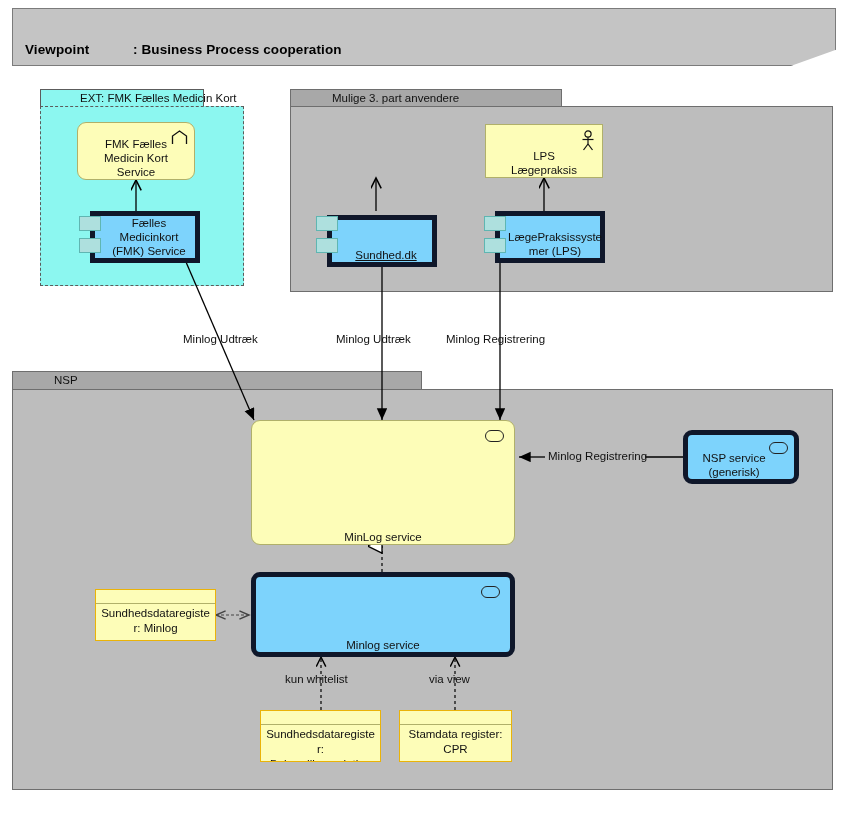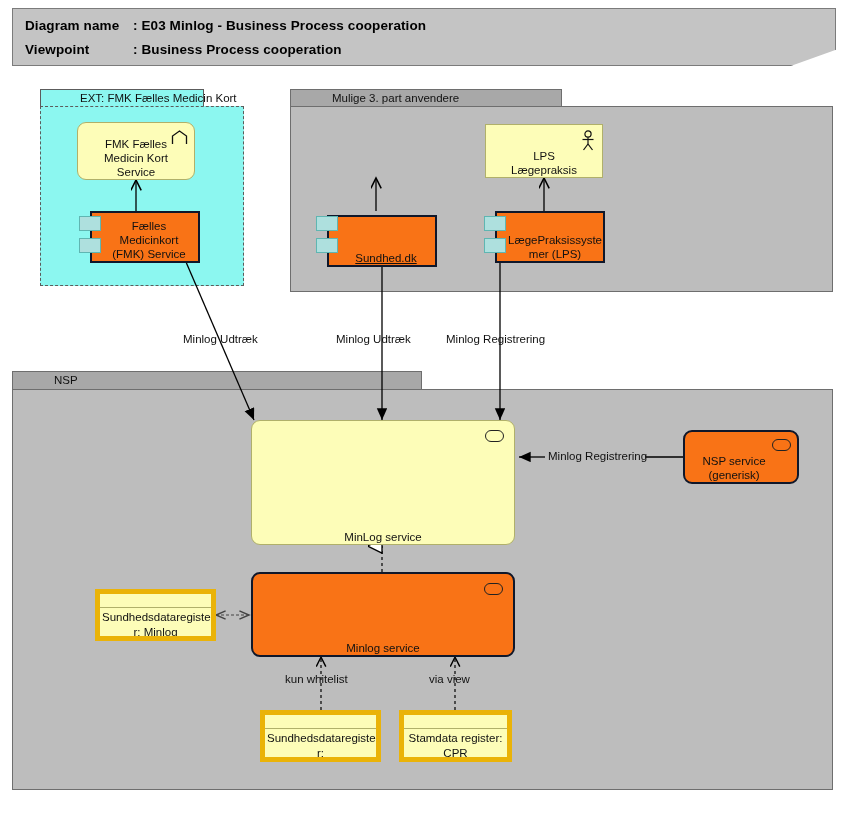--- a/index.html
+++ b/index.html
@@ -116,22 +116,22 @@
     color: #111111;
     padding-top: 6px;
   }
   .node .label { display: block; width: 100%; padding: 0 14px; }
 
   .node-yellow {
     background: #fdfdb8;
     border: 1px solid #b0b06a;
   }
   .node-cyan {
-    background: #f97316;
-    border: 2px solid #0f172a;
+    background: #7dd3fc;
+    border: 5px solid #0f172a;
   }
   .rounded { border-radius: 9px; }
 
   
   .svc-icon {
     position: absolute;
     width: 17px; height: 10px;
     border: 1.4px solid #222;
     border-radius: 6px;
     background: transparent;
@@ -147,21 +147,21 @@
   .port {
     position: absolute;
     width: 22px; height: 15px;
     background: #aee0de;
     border: 1px solid #5fb6b2;
   }
 
   
   .note-box {
     background: #fdfdb8;
-    border: 5px solid #eab308;
+    border: 1px solid #eab308;
     overflow: hidden;
   }
   .note-head {
     height: 13px;
     border-bottom: 1px solid #b0b06a;
     background: #fdfdb8;
   }
   .note-text {
     font-size: 11.5px;
     line-height: 15px;
@@ -186,21 +186,20 @@
     height: 813px;
     pointer-events: none;
   }
 </style>
 </head>
 <body>
 
 <div id="canvas">
 
   <div class="abs title-box">
-    <div class="title-line l1"><span class="title-key k1">Diagram name</span><span>: </span><span>E03 Minlog - Business Process cooperation</span></div>
     <div class="title-line l2"><span class="title-key k2">Viewpoint</span><span>: </span><span>Business Process cooperation</span></div>
   </div>
 
   <div class="abs grp-ext-tab"></div>
   <div class="abs grp-ext-body"></div>
   <div class="grp-label grp-ext-label">EXT: FMK Fælles Medicin Kort</div>
 
   <div class="abs grp-3p-tab"></div>
   <div class="abs grp-3p-body"></div>
   <div class="grp-label grp-3p-label">Mulige 3. part anvendere</div>

